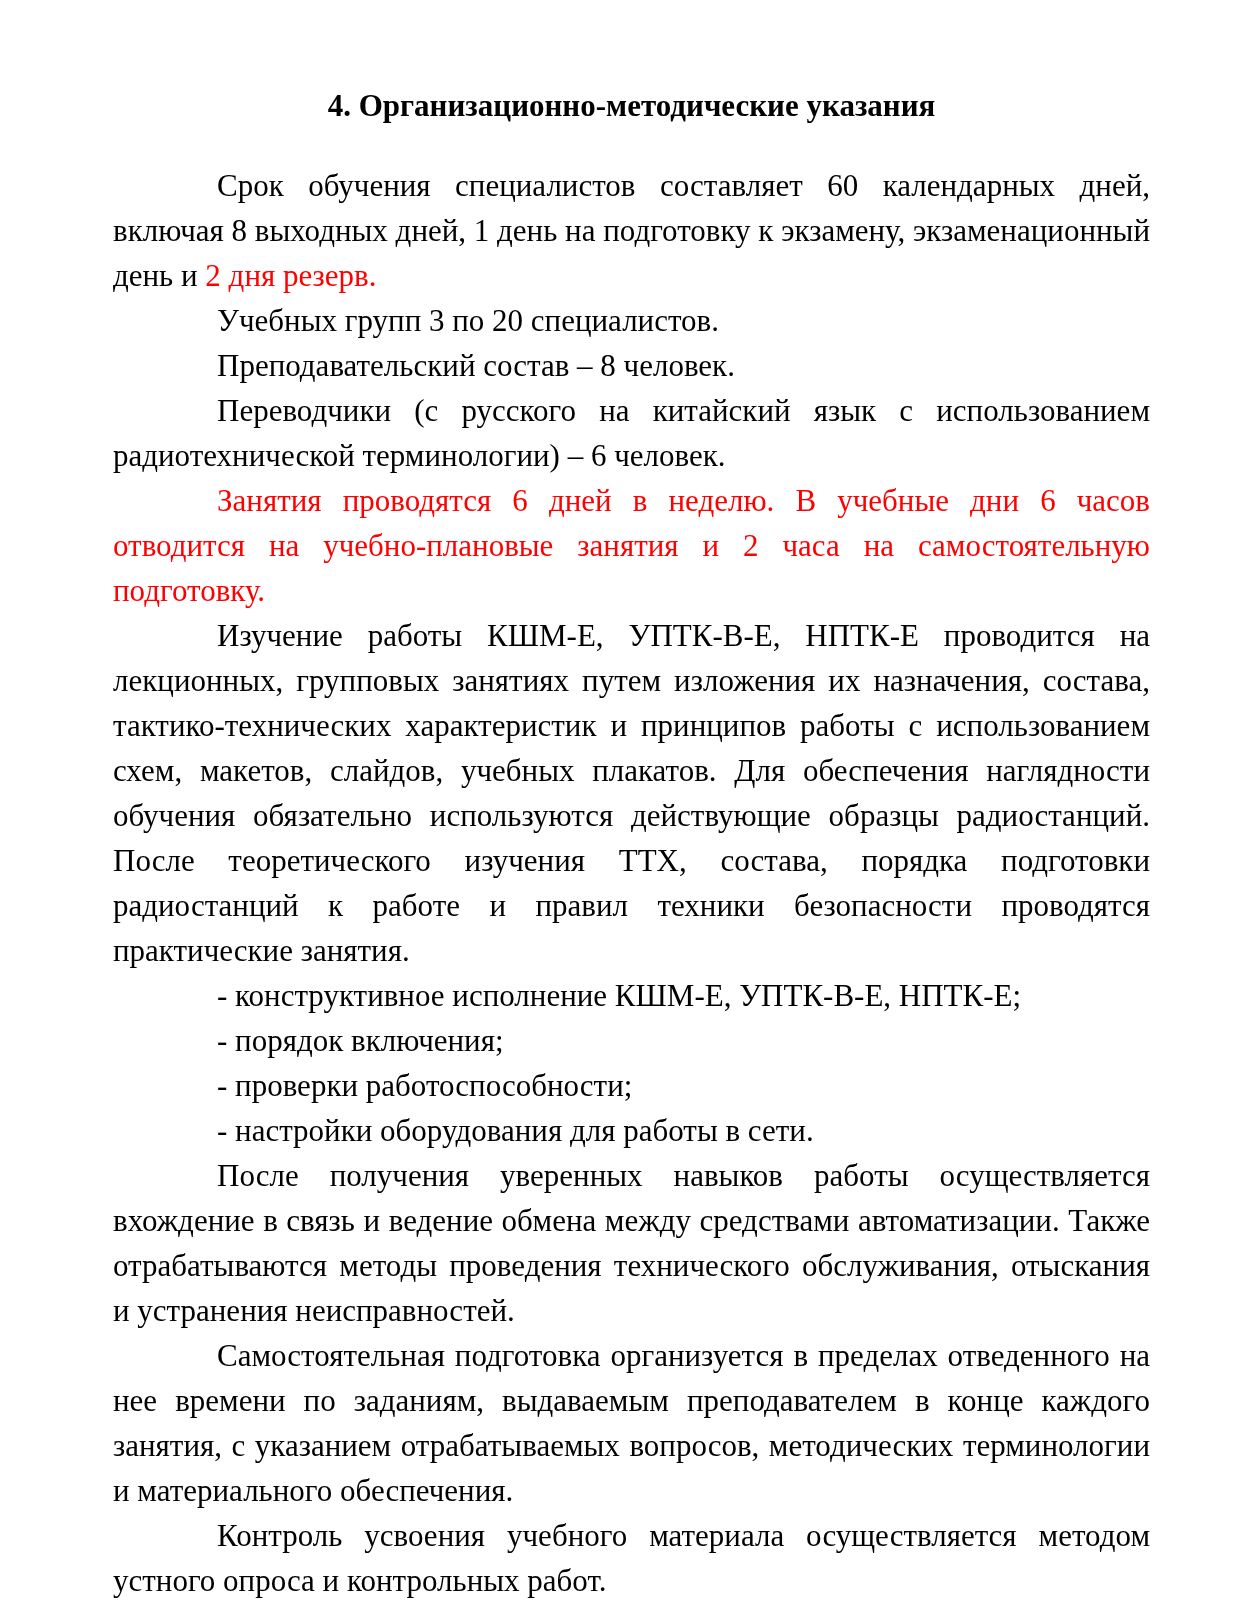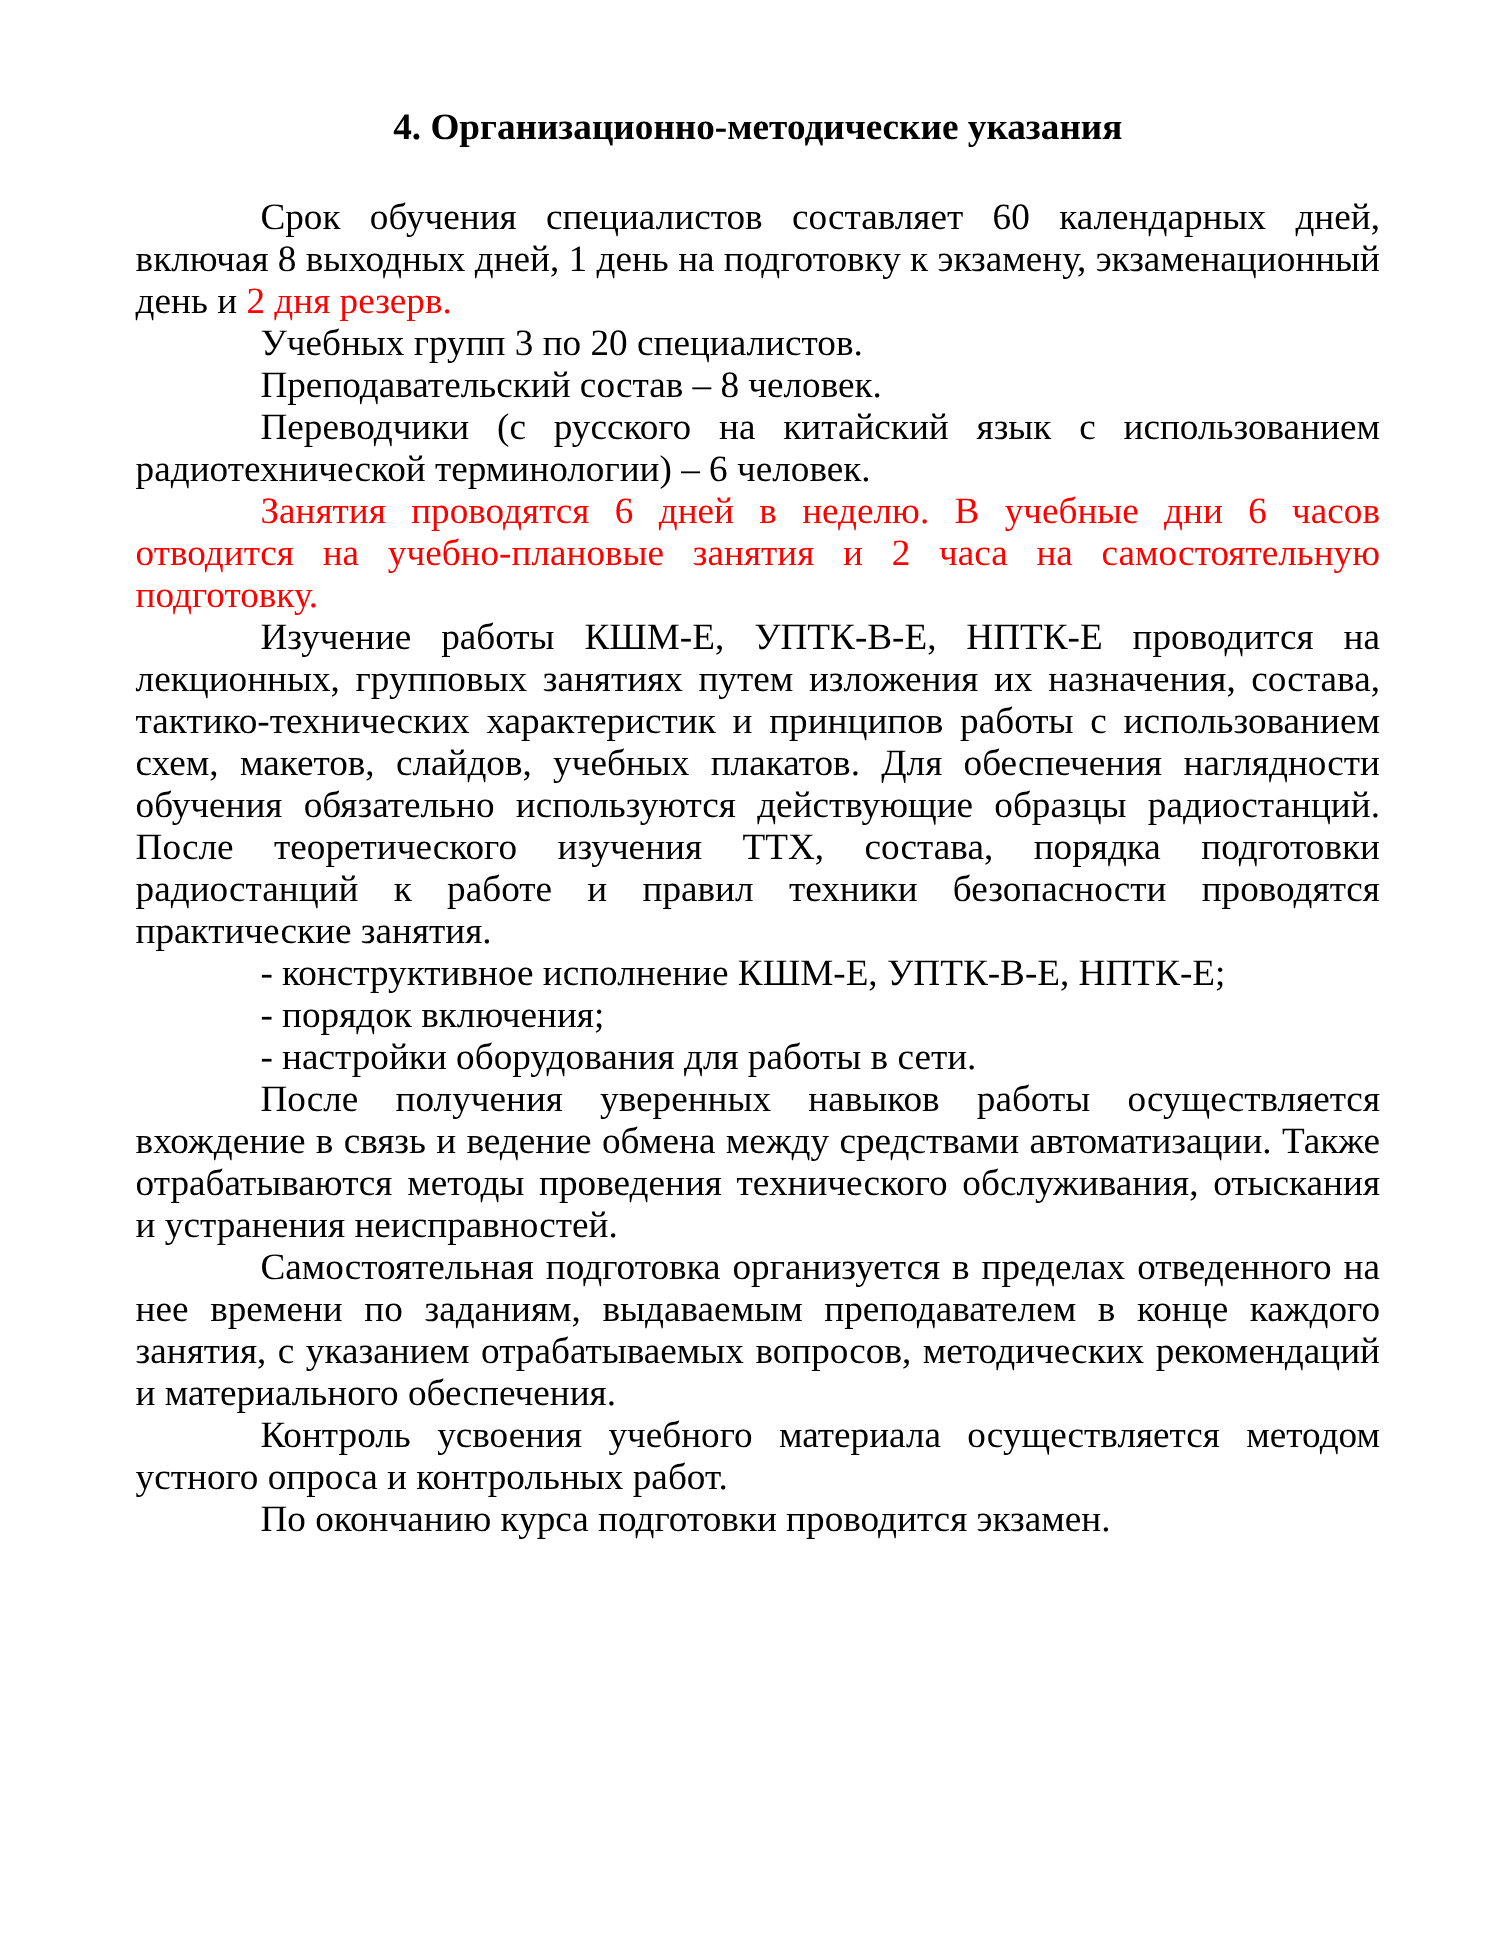--- a/index.html
+++ b/index.html
@@ -24,21 +24,21 @@
   }
   .doc-title {
     font-size: 31px;
     line-height: 35px;
     font-weight: bold;
     text-align: center;
     margin: 0 0 40px 0;
   }
   .para {
     font-size: 31px;
-    line-height: 35px;
+    line-height: 45px;
     text-align: justify;
     text-indent: 104px;
     margin: 0;
     hyphens: none;
     word-spacing: normal;
   }
   .run-red {
     color: #ff0000;
   }
 </style>
@@ -49,19 +49,20 @@
   <h1 class="doc-title">4. Организационно-методические указания</h1>
   <div id="paragraphs">
       <p class="para"><span class="run-black">Срок обучения специалистов составляет 60 календарных дней, включая 8 выходных дней, 1 день на подготовку к экзамену, экзаменационный день и </span><span class="run-red">2 дня резерв.</span></p>
       <p class="para"><span class="run-black">Учебных групп 3 по 20 специалистов.</span></p>
       <p class="para"><span class="run-black">Преподавательский состав – 8 человек.</span></p>
       <p class="para"><span class="run-black">Переводчики (с русского на китайский язык с использованием радиотехнической терминологии) – 6 человек.</span></p>
       <p class="para"><span class="run-red">Занятия проводятся 6 дней в неделю. В учебные дни 6 часов отводится на учебно-плановые занятия и 2 часа на самостоятельную подготовку.</span></p>
       <p class="para"><span class="run-black">Изучение работы КШМ-Е, УПТК-В-Е, НПТК-Е проводится на лекционных, групповых занятиях путем изложения их назначения, состава, тактико-технических характеристик и принципов работы с использованием схем, макетов, слайдов, учебных плакатов. Для обеспечения наглядности обучения обязательно используются действующие образцы радиостанций. После теоретического изучения ТТХ, состава, порядка подготовки радиостанций к работе и правил техники безопасности проводятся практические занятия.</span></p>
       <p class="para"><span class="run-black">- конструктивное исполнение КШМ-Е, УПТК-В-Е, НПТК-Е;</span></p>
       <p class="para"><span class="run-black">- порядок включения;</span></p>
+      <p class="para"><span class="run-black">- проверки работоспособности;</span></p>
       <p class="para"><span class="run-black">- настройки оборудования для работы в сети.</span></p>
       <p class="para"><span class="run-black">После получения уверенных навыков работы осуществляется вхождение в связь и ведение обмена между средствами автоматизации. Также отрабатываются методы проведения технического обслуживания, отыскания и устранения неисправностей.</span></p>
-      <p class="para"><span class="run-black">Самостоятельная подготовка организуется в пределах отведенного на нее времени по заданиям, выдаваемым преподавателем в конце каждого занятия, с указанием отрабатываемых вопросов, методических рекомендаций и материального обеспечения.</span></p>
+      <p class="para"><span class="run-black">Самостоятельная подготовка организуется в пределах отведенного на нее времени по заданиям, выдаваемым преподавателем в конце каждого занятия, с указанием отрабатываемых вопросов, методических терминологии и материального обеспечения.</span></p>
       <p class="para"><span class="run-black">Контроль усвоения учебного материала осуществляется методом устного опроса и контрольных работ.</span></p>
       <p class="para"><span class="run-black">По окончанию курса подготовки проводится экзамен.</span></p>
     </div>
 </div>
 
 </body></html>

